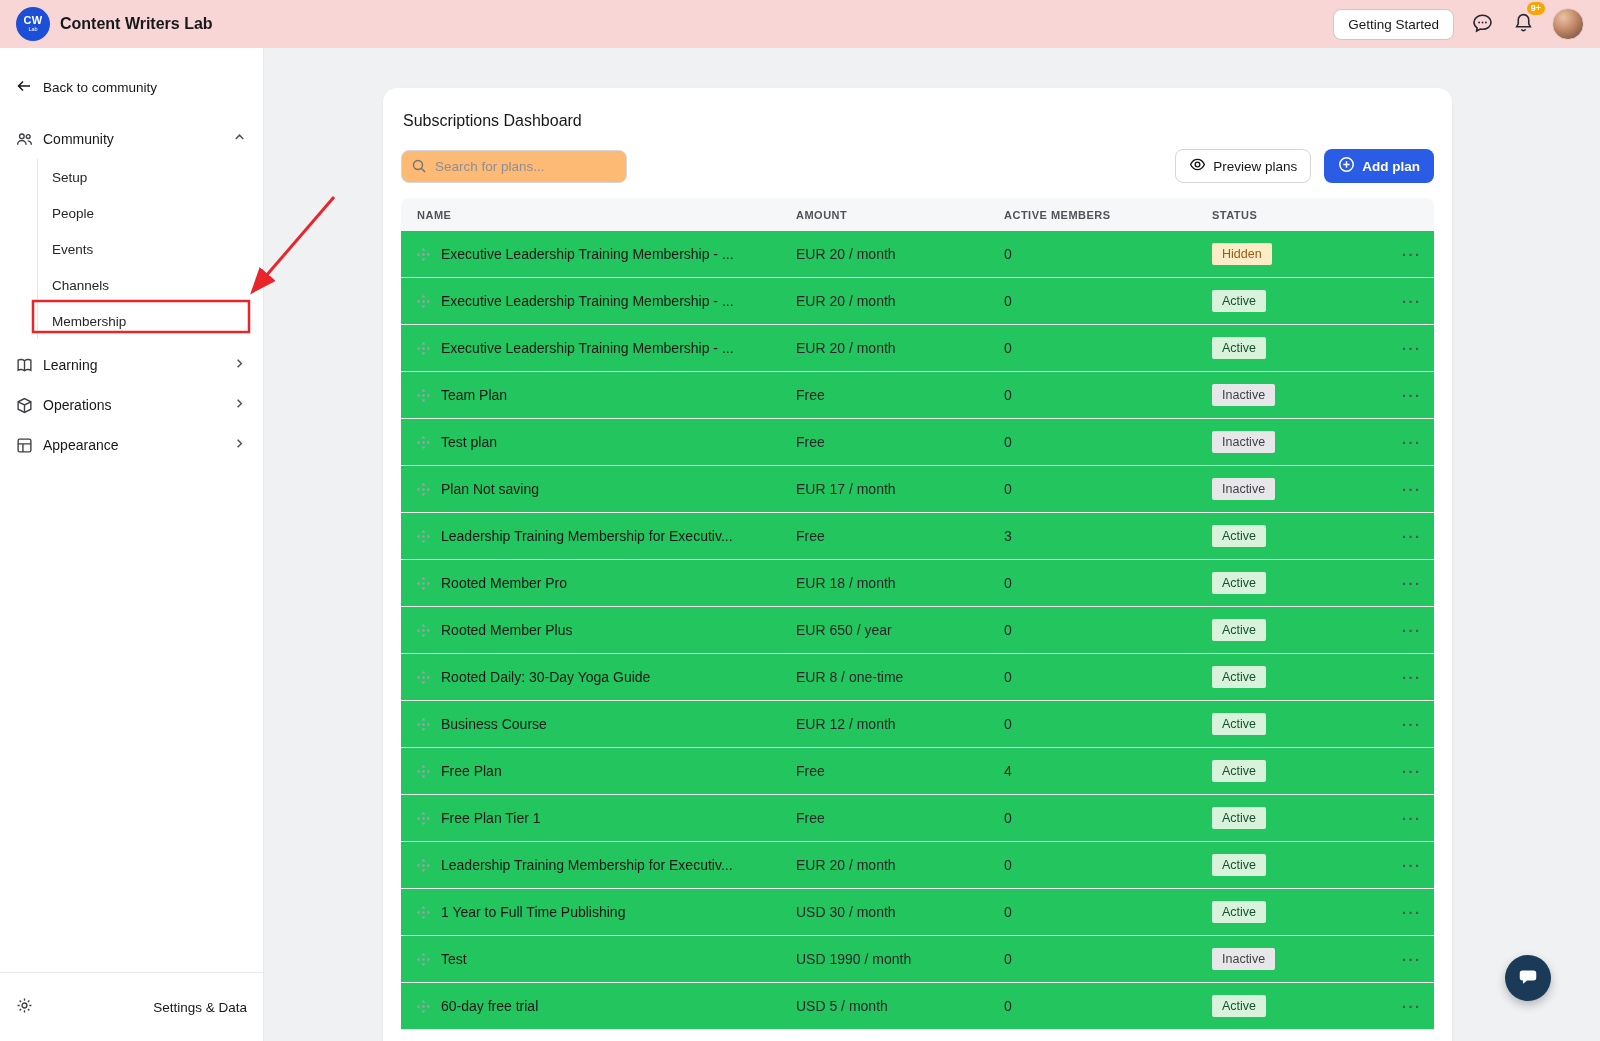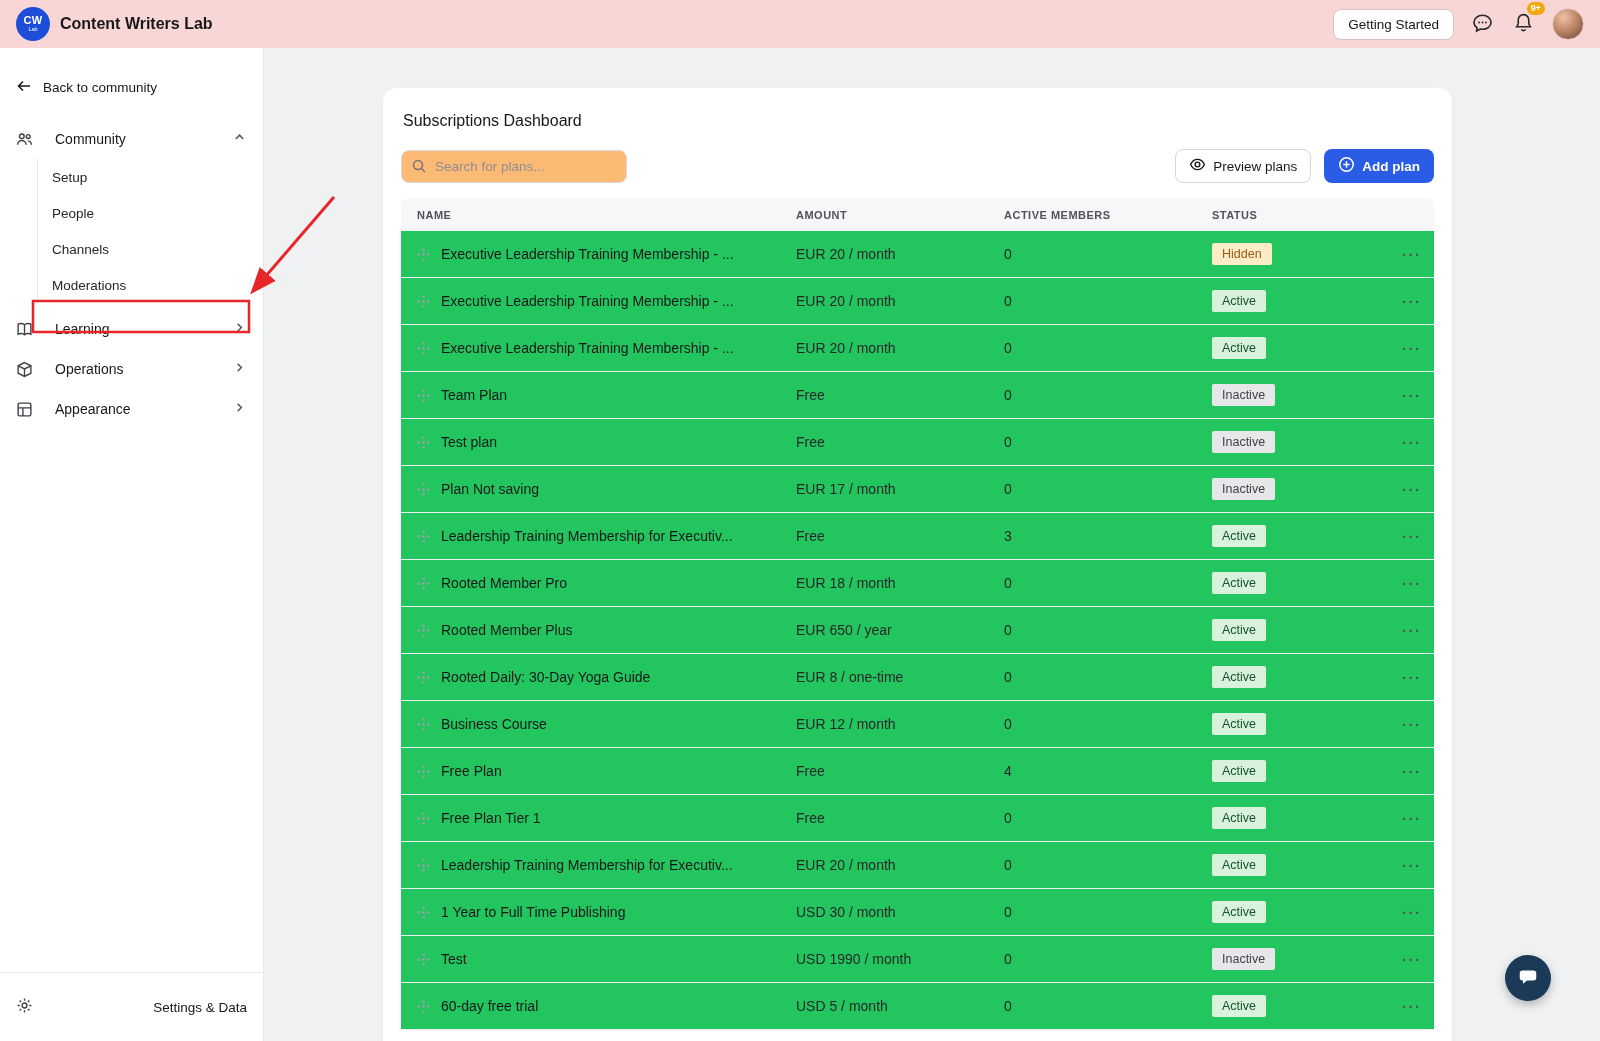--- a/index.html
+++ b/index.html
@@ -32,21 +32,21 @@
   .avatar { width:32px; height:32px; border-radius:50%; cursor:pointer;
     background:radial-gradient(circle at 35% 28%, #ecc3a4 0%, #c08868 45%, #8a5f49 78%, #6e4a38 100%);
     border:1px solid #eccaca; }
 
   
   .sidebar { position:absolute; top:48px; left:0; bottom:0; width:264px; background:#fff;
     border-right:1px solid #e9e9ec; display:flex; flex-direction:column; z-index:4; }
   .back-link { display:flex; align-items:center; gap:11px; padding:30px 16px 12px;
     font-size:13.5px; cursor:pointer; }
   .nav { padding-top:10px; }
-  .nav-group-header { display:flex; align-items:center; gap:22px; padding:0 16px;
+  .nav-group-header { display:flex; align-items:center; gap:10px; padding:0 16px;
     height:40px; font-size:14px; cursor:pointer; }
   .nav-group-header .grow { flex:1; }
   .nav-group-header .g-icon { display:flex; color:#3f3f46; }
   .sub-list { list-style:none; margin:0 16px 6px 37px; border-left:1px solid #e6e6e9; }
   .sub-item { position:relative; display:flex; align-items:center; height:36px;
     padding:0 14px; font-size:13.5px; color:#27272a; cursor:pointer; border-radius:6px; }
   .sub-item.selected { background:#f1f2f4; }
   .sub-item.selected::before { content:""; position:absolute; left:-7px; top:3px; bottom:3px;
     width:3.5px; background:#2b5ce5; border-radius:2px; }
   .sidebar-footer { margin-top:auto; border-top:1px solid #ececef; padding:8px 16px;
@@ -164,24 +164,27 @@
       </span>
     </div>
     <ul class="sub-list">
       <li class="sub-item">
           <span>Setup</span>
         </li>
       <li class="sub-item">
           <span>People</span>
         </li>
       <li class="sub-item">
+          <span>Events</span>
+        </li>
+      <li class="sub-item">
           <span>Channels</span>
         </li>
       <li class="sub-item">
-          <span>Moderations</span>
+          <span>Membership</span>
         </li>
     </ul>
 
     <div class="nav-group-header">
       <span class="g-icon">
         <svg width="17" height="17" viewBox="0 0 16 16" fill="none" stroke="#3f3f46" stroke-width="1.3">
           <path d="M8 3.5 C6.5 2 3.5 2 2 3 V12.5 C3.5 11.5 6.5 11.5 8 13 C9.5 11.5 12.5 11.5 14 12.5 V3 C12.5 2 9.5 2 8 3.5 Z"></path>
           <path d="M8 3.5 V13"></path>
         </svg>
       </span>

